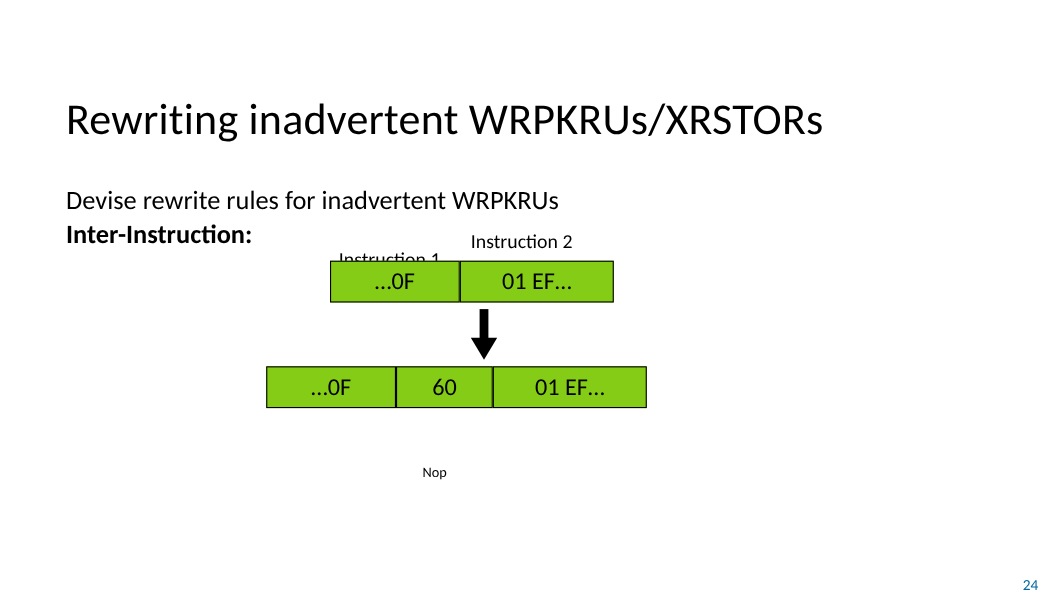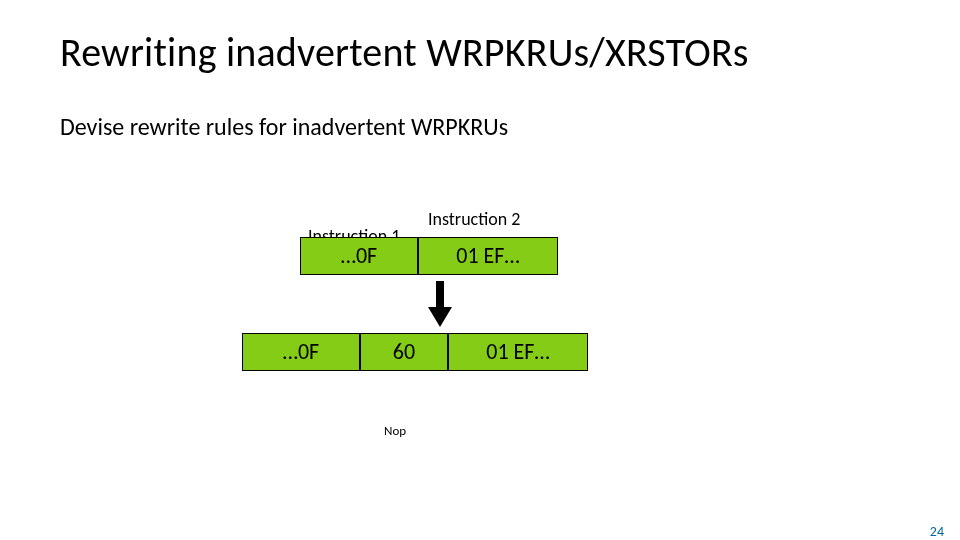--- a/index.html
+++ b/index.html
@@ -10,21 +10,21 @@
     height: 540px;
     background: #fff;
     font-family: "Calibri", "Segoe UI", Arial, sans-serif;
     color: #000;
     position: relative;
   }
   .slide {
     width: 960px;
     height: 540px;
     position: relative;
-    padding: 28px 60px 30px 60px;
+    padding: 84px 60px 30px 60px;
   }
   .title {
     font-size: 40px;
     font-weight: 400;
     color: #000;
     margin: 0 0 34px 0;
     letter-spacing: 0.2px;
   }
   .body-text {
     font-size: 24px;
@@ -96,20 +96,21 @@
   }
 </style>
 </head>
 <body>
 
 <div class="slide">
   <h1 class="title">Rewriting inadvertent WRPKRUs/XRSTORs</h1>
 
   <div class="body-text">
     <span>Devise rewrite rules for inadvertent WRPKRUs</span><br>
+    <strong>Inter-Instruction:</strong>
   </div>
 
   <div class="diagram">
     <div class="labels-row">
       <span class="lbl1">Instruction 1</span>
       <span class="lbl2">Instruction 2</span>
     </div>
 
     <div class="row1">
       <div class="box box-a">…0F</div>

